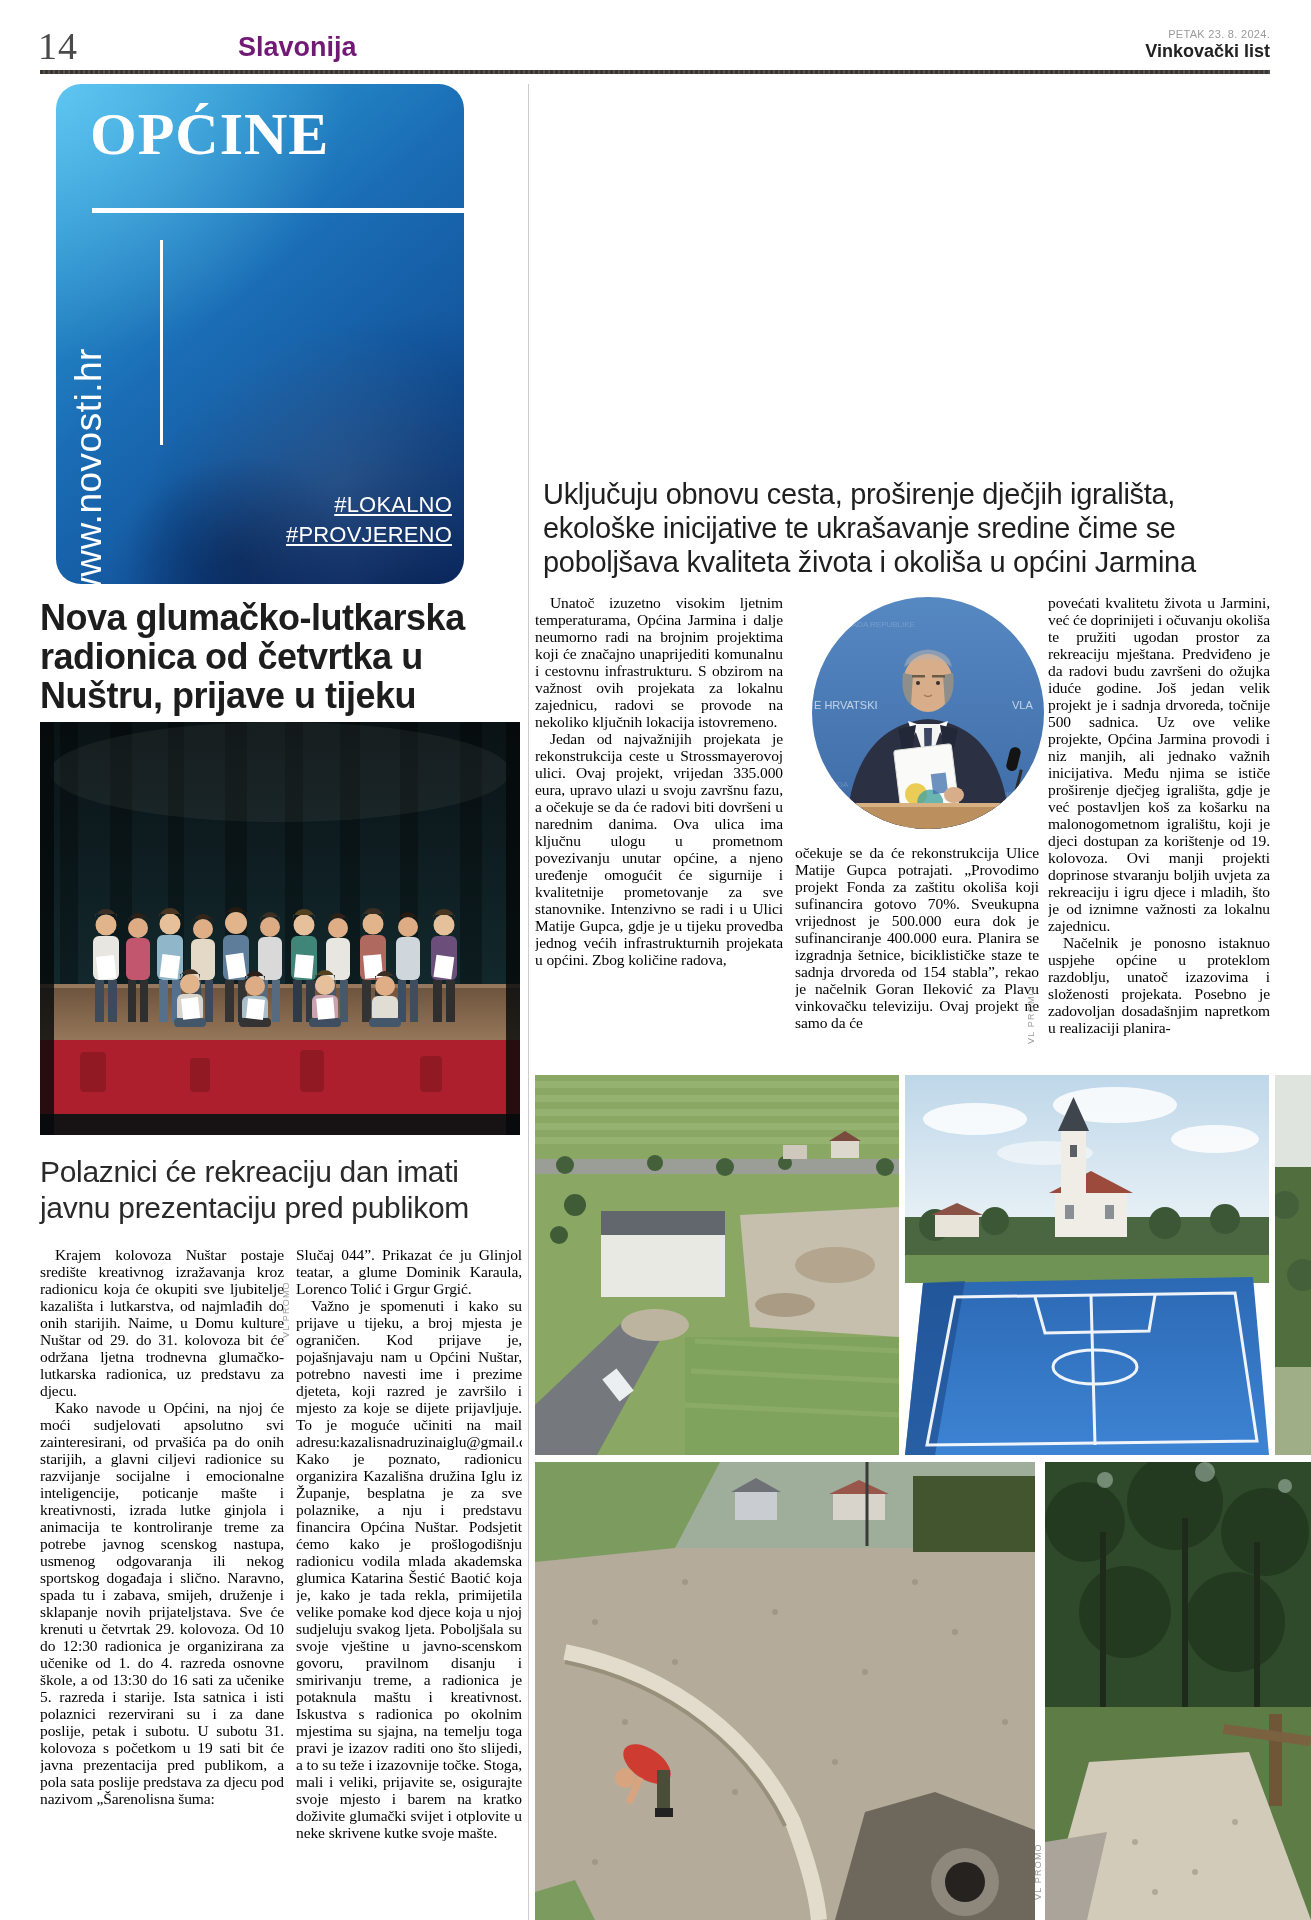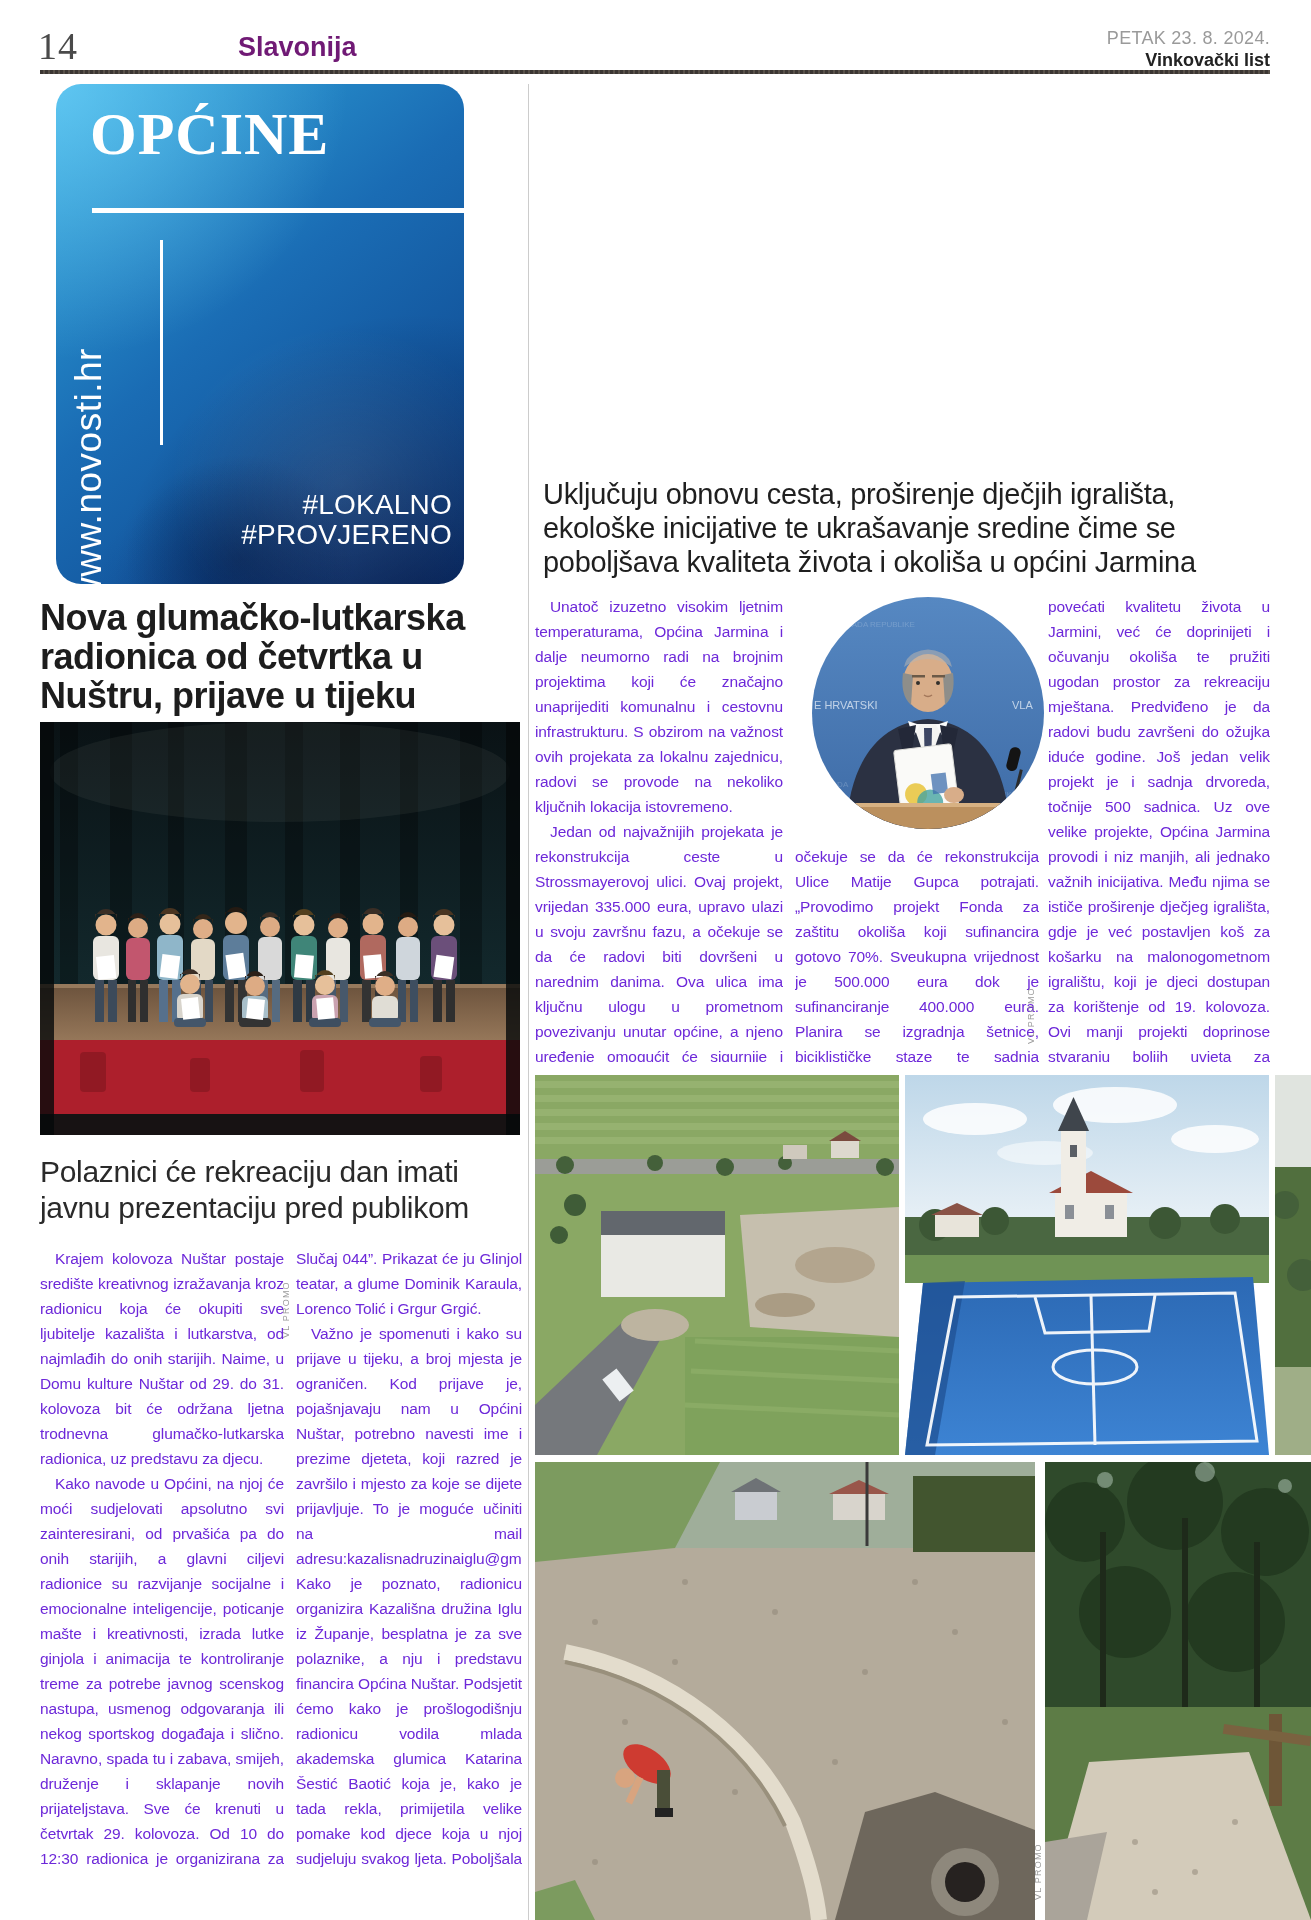--- a/index.html
+++ b/index.html
@@ -2,44 +2,44 @@
 <html><head>
 <meta charset="utf-8">
 <style>
   html,body{margin:0;padding:0;background:#e9e9e9;}
   .page{position:relative;width:1311px;height:1920px;background:#ffffff;overflow:hidden;
         font-family:"Liberation Sans",sans-serif;color:#3b3b3b;margin:0 auto;}
   .abs{position:absolute;}
   
   .pagenum{font-family:"Liberation Serif",serif;font-size:38px;font-weight:400;color:#4a4a4a;letter-spacing:1px;}
   .section-title{font-size:27px;font-weight:700;color:#701a75;}
-  .edition-date{font-size:18px;color:#9a9a9a;text-align:right;letter-spacing:.3px;}
+  .edition-date{font-size:11px;color:#9a9a9a;text-align:right;letter-spacing:.3px;}
   .edition-name{font-size:18px;font-weight:700;color:#222;text-align:right;margin-top:1px;}
   .head-rule{background:repeating-linear-gradient(90deg,#3b3633 0 3px,#575049 3px 5px);}
   
   .promo{background:
       radial-gradient(120% 95% at 88% 105%, rgba(3,18,58,.65), transparent 62%),
       radial-gradient(95% 70% at 60% 115%, rgba(10,40,110,.5), transparent 60%),
       radial-gradient(130% 100% at 0% 0%, rgba(125,218,255,.6), transparent 55%),
       linear-gradient(140deg,#31a8dc 0%,#1a6cb4 45%,#0c3f86 100%);
       overflow:hidden;}
   .promo-swirl{position:absolute;inset:0;background:
       radial-gradient(60% 45% at 70% 80%, rgba(255,255,255,.10), transparent 70%),
       radial-gradient(40% 30% at 45% 95%, rgba(0,10,40,.35), transparent 70%);}
   .promo-title{font-family:"Liberation Serif",serif;font-size:60px;font-weight:700;color:#fff;letter-spacing:1px;}
   .promo-line{background:#fff;}
   .vtext{writing-mode:vertical-rl;transform:rotate(180deg);}
   .promo-url{font-size:37px;color:#fff;letter-spacing:.5px;}
-  .promo-tags{font-size:28px;line-height:30px;color:#fff;text-align:right;font-weight:400;letter-spacing:.2px;}
+  .promo-tags{font-size:22px;line-height:30px;color:#fff;text-align:right;font-weight:400;letter-spacing:.2px;text-decoration:underline;}
   
   .l-head{font-size:36px;line-height:39px;font-weight:700;color:#1d1d1d;letter-spacing:-.5px;}
   .l-sub{font-size:30px;line-height:36px;font-weight:400;color:#2a2a2a;letter-spacing:-.3px;}
   .m-head{font-size:80px;line-height:91px;font-weight:700;color:#141414;letter-spacing:-2.5px;white-space:nowrap;}
   .m-sub{font-size:29px;line-height:34px;font-weight:400;color:#1f1f1f;letter-spacing:-.3px;white-space:nowrap;}
-  .col{font-size:15.5px;line-height:25px;text-align:justify;color:#6d28d9;overflow:hidden;letter-spacing:-.1px;}
+  .col{font-size:15.5px;line-height:17px;text-align:justify;color:#000000;overflow:hidden;letter-spacing:-.1px;font-family:Liberation Serif, serif;}
   .col p{margin:0;text-indent:15px;}
   .col p.noind{text-indent:0;}
   .credit{font-size:9px;color:#9b9b9b;letter-spacing:1.2px;white-space:nowrap;}
   .divider{background:#cccccc;}
   .photo{overflow:hidden;}
   .photo svg{display:block;}
 </style>
 </head>
 <body>
 

